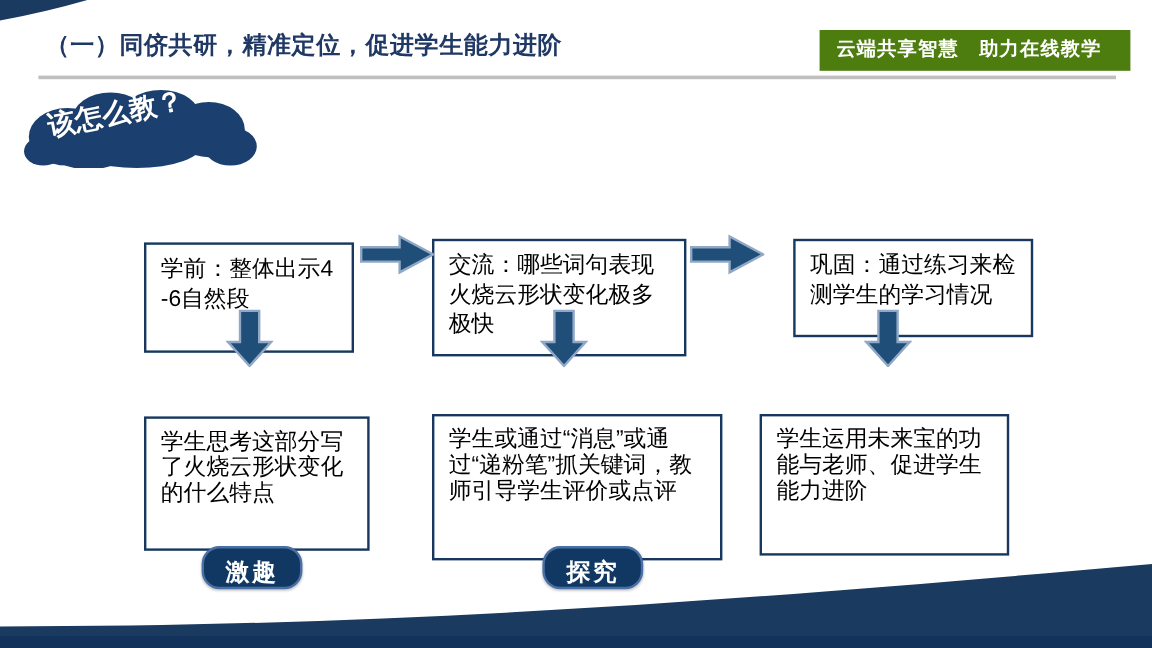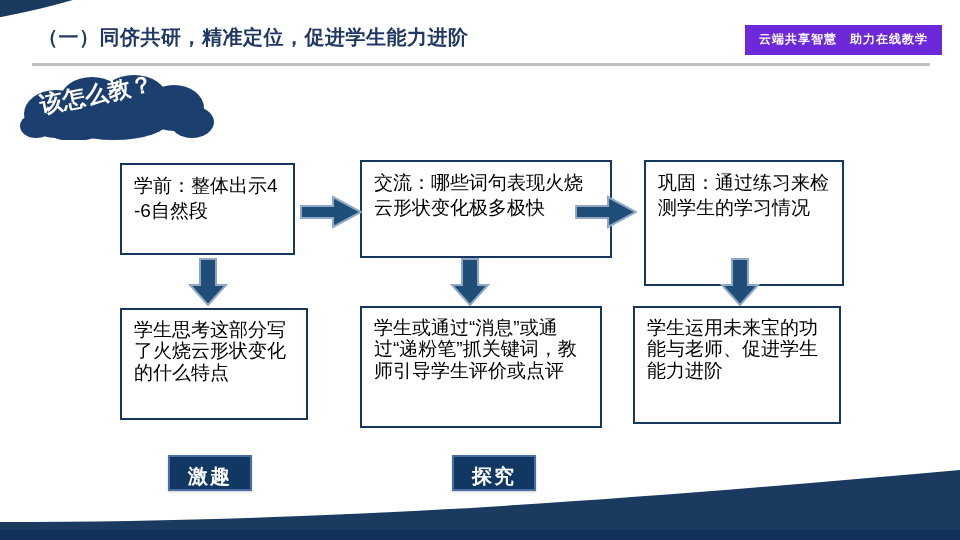--- a/index.html
+++ b/index.html
@@ -47,25 +47,25 @@
     font-size: 20px;
     font-weight: bold;
     color: #1f3864;
     letter-spacing: 0.5px;
     white-space: nowrap;
   }
   .header-badge {
     position: absolute;
     right: 18px;
     top: 25px;
-    background: #6d28d9;
+    background: #4d7c0f;
     color: #ffffff;
-    font-size: 12px;
-    font-weight: bold;
-    padding: 6px 14px 7px 14px;
+    font-size: 16px;
+    font-weight: bold;
+    padding: 6px 24px 7px 14px;
     letter-spacing: 1px;
     white-space: nowrap;
   }
   .header-rule {
     position: absolute;
     left: 32px;
     top: 63px;
     width: 898px;
     height: 3px;
     background: #bfbfbf;
@@ -98,27 +98,28 @@
     position: absolute;
     box-sizing: border-box;
     border: 2px solid #17375e;
     background: #ffffff;
     color: #000000;
     font-size: 19px;
     line-height: 1.30;
     padding: 9px 10px 24px 12px;
     text-align: left;
     word-break: break-all;
+    margin-top: 39px;
   }
   .fbox.dense { line-height: 1.12; }
 
   
   #box-top-1 { left: 120px; top: 163px; width: 175px; height: 92px; }
-  #box-top-2 { left: 360px; top: 160px; width: 252px; height: 98px; }
-  #box-top-3 { left: 644px; top: 160px; width: 200px; height: 126px; font-family: Liberation Serif, serif; }
+  #box-top-2 { left: 360px; top: 160px; width: 212px; height: 98px; }
+  #box-top-3 { left: 661px; top: 160px; width: 200px; height: 82px; font-family: Liberation Serif, serif; }
   
   #box-bot-1 { left: 120px; top: 308px; width: 188px; height: 112px; }
   #box-bot-2 { left: 360px; top: 306px; width: 242px; height: 122px; }
   #box-bot-3 { left: 633px; top: 306px; width: 208px; height: 118px; }
 
   
   .arrow-h {
     position: absolute;
     width: 62px;
     height: 34px;
@@ -135,21 +136,21 @@
   #arr-v-1 { left: 188px; top: 258px; }
   #arr-v-2 { left: 450px; top: 258px; }
   #arr-v-3 { left: 720px; top: 258px; }
 
   
   .pill {
     position: absolute;
     box-sizing: border-box;
     background: #103863;
     border: 2px solid #4a6fa5;
-    border-radius: 0;
+    border-radius: 15px;
     color: #ffffff;
     font-size: 20px;
     font-weight: bold;
     letter-spacing: 2px;
     text-align: center;
     padding-top: 6px;
     width: 84px;
     height: 36px;
     box-shadow: 0 1px 2px rgba(0,0,0,.2);
   }

